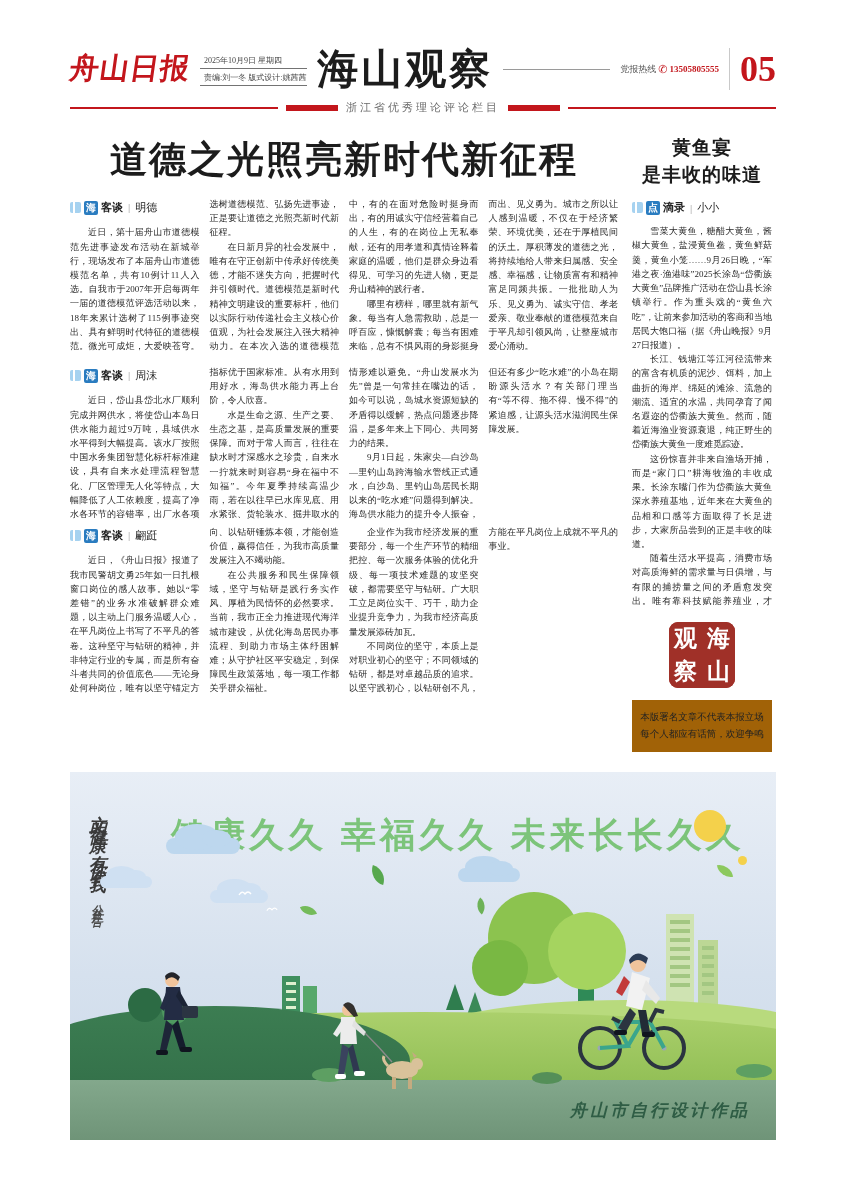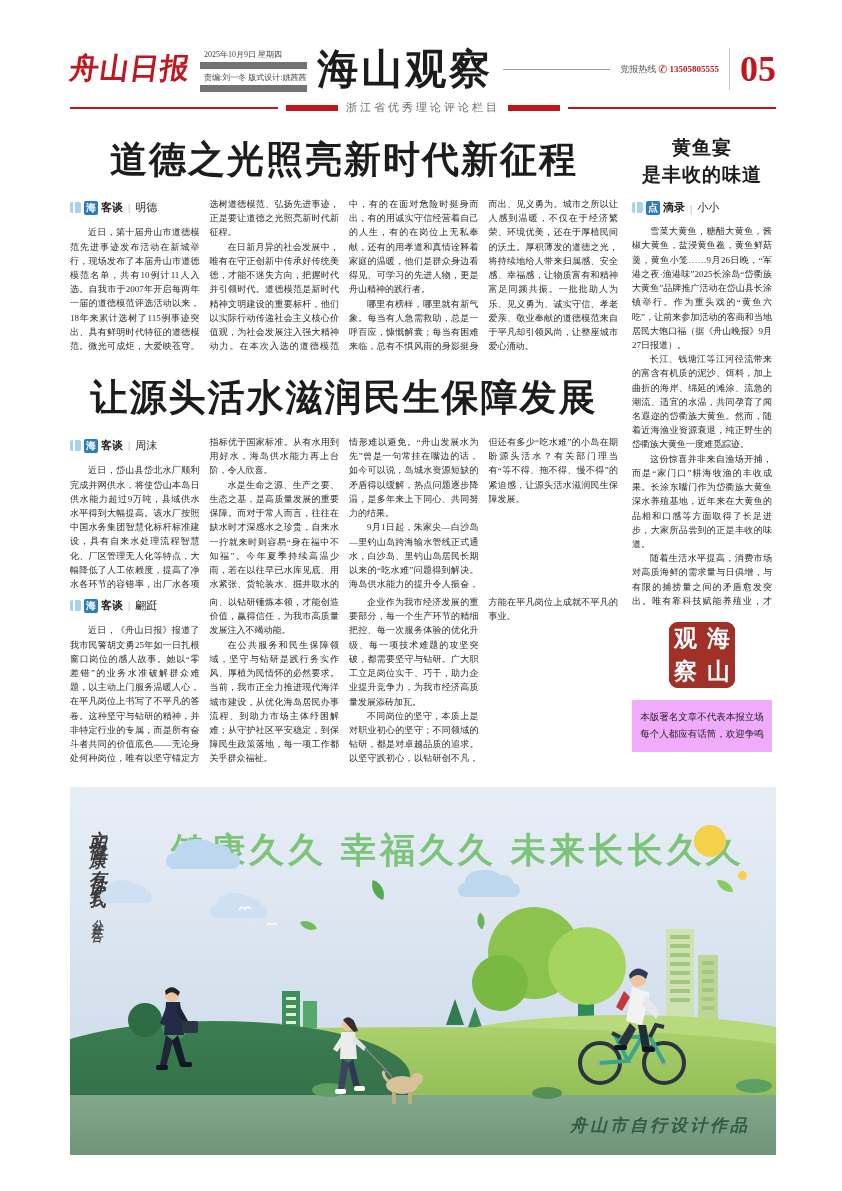--- a/index.html
+++ b/index.html
@@ -5,21 +5,21 @@
   html,body{margin:0;padding:0;}
   body{width:842px;height:1191px;background:#ffffff;position:relative;
        font-family:"Liberation Serif", serif;color:#1c1c1c;overflow:hidden;}
 
   
   .header{margin:46px 66px 0 70px;}
   .hrow1{display:flex;align-items:center;gap:10px;height:46px;}
   .logo{color:#c3161c;font-size:29px;font-weight:bold;transform:skewX(-8deg);
         white-space:nowrap;letter-spacing:1px;}
   .info{display:flex;flex-direction:column;flex:1;min-width:60px;}
-  .irow{font-size:8px;color:#444;border-bottom:7px solid #737373;
+  .irow{font-size:8px;color:#444;border-bottom:1px solid #737373;
         padding:3px 0 2px 4px;white-space:nowrap;overflow:hidden;}
   .section-title{font-size:41px;font-weight:900;letter-spacing:3px;white-space:nowrap;}
   .hline{flex:1;height:1px;background:#9a9a9a;min-width:40px;}
   .hotline{font-size:9px;color:#555;white-space:nowrap;display:flex;align-items:center;gap:2px;}
   .phone-ic{color:#c3161c;font-size:11px;}
   .phone-no{color:#c3161c;font-weight:bold;}
   .vdiv{width:1px;height:42px;background:#c9c9c9;}
   .pageno{font-size:36px;font-weight:bold;color:#c3161c;line-height:1;}
   .hrow2{display:flex;align-items:center;margin-top:8px;}
   .thin-red{flex:1;height:2px;background:#c3161c;}
@@ -48,21 +48,21 @@
   
   .side{width:140px;}
   .side h2{text-align:center;font-size:19px;font-weight:700;line-height:1.4;
            margin:8px 0 12px;letter-spacing:1px;}
   .side .body{font-size:9px;line-height:1.58;text-align:justify;color:#2a2a2a;
               height:382px;overflow:hidden;}
   .seal{width:66px;height:66px;background:#a03028;border-radius:9px;margin:16px auto 12px;
         display:grid;grid-template-columns:1fr 1fr;grid-template-rows:1fr 1fr;
         color:#fff;font-weight:700;font-size:23px;place-items:center;
         box-shadow:0 0 0 2px #a03028 inset;}
-  .note{background:#f0abfc;padding:9px 6px;font-size:9.5px;line-height:1.8;
+  .note{background:#a16207;padding:9px 6px;font-size:9.5px;line-height:1.8;
         color:#222;text-align:center;}
 
   
   .ad{position:relative;margin:20px 66px 0 70px;height:368px;overflow:hidden;
       background:linear-gradient(180deg,#e8eef6 0%,#d6e1ee 55%,#cbd9e9 100%);}
   .ad-headline{position:absolute;top:40px;left:80px;right:10px;text-align:center;
                font-family:"Liberation Sans",sans-serif;font-size:35px;font-weight:900;
                color:#7cc47a;letter-spacing:4px;white-space:nowrap;}
   .calligraphy{position:absolute;left:16px;top:30px;writing-mode:vertical-rl;
                font-size:17px;font-weight:700;color:#3a3a3a;letter-spacing:7px;
@@ -143,21 +143,20 @@
           <span class="bi-author">明德</span>
         </div>
         <p>近日，第十届舟山市道德模范先进事迹发布活动在新城举行，现场发布了本届舟山市道德模范名单，共有10例计11人入选。自我市于2007年开启每两年一届的道德模范评选活动以来，18年来累计选树了115例事迹突出、具有鲜明时代特征的道德模范。微光可成炬，大爱映苍穹。选树道德模范、弘扬先进事迹，正是要让道德之光照亮新时代新征程。</p>
         <p>在日新月异的社会发展中，唯有在守正创新中传承好传统美德，才能不迷失方向，把握时代并引领时代。道德模范是新时代精神文明建设的重要标杆，他们以实际行动传递社会主义核心价值观，为社会发展注入强大精神动力。在本次入选的道德模范中，有的在面对危险时挺身而出，有的用诚实守信经营着自己的人生，有的在岗位上无私奉献，还有的用孝道和真情诠释着家庭的温暖，他们是群众身边看得见、可学习的先进人物，更是舟山精神的践行者。</p>
         <p>哪里有榜样，哪里就有新气象。每当有人急需救助，总是一呼百应，慷慨解囊；每当有困难来临，总有不惧风雨的身影挺身而出、见义勇为。城市之所以让人感到温暖，不仅在于经济繁荣、环境优美，还在于厚植民间的沃土。厚积薄发的道德之光，将持续地给人带来归属感、安全感、幸福感，让物质富有和精神富足同频共振。一批批助人为乐、见义勇为、诚实守信、孝老爱亲、敬业奉献的道德模范来自于平凡却引领风尚，让整座城市爱心涌动。</p>
 
       </div>
     </div>
 
     <div class="article">
-      <h1>让源头活水滋润民生保障发展</h1>
       <div class="body b2">
         <div class="byline">
           <span class="bi-light"></span>
           <span class="bi-dark">海</span>
           <span class="bi-rest">客谈</span>
           <span class="bi-sep">|</span>
           <span class="bi-author">周沫</span>
         </div>
         <p>近日，岱山县岱北水厂顺利完成并网供水，将使岱山本岛日供水能力超过9万吨，县域供水水平得到大幅提高。该水厂按照中国水务集团智慧化标杆标准建设，具有自来水处理流程智慧化、厂区管理无人化等特点，大幅降低了人工依赖度，提高了净水各环节的容错率，出厂水各项指标优于国家标准。从有水用到用好水，海岛供水能力再上台阶，令人欣喜。</p>
         <p>水是生命之源、生产之要、生态之基，是高质量发展的重要保障。而对于常人而言，往往在缺水时才深感水之珍贵，自来水一拧就来时则容易“身在福中不知福”。今年夏季持续高温少雨，若在以往早已水库见底、用水紧张、货轮装水、掘井取水的情形难以避免。“舟山发展水为先”曾是一句常挂在嘴边的话，如今可以说，岛城水资源短缺的矛盾得以缓解，热点问题逐步降温，是多年来上下同心、共同努力的结果。</p>

